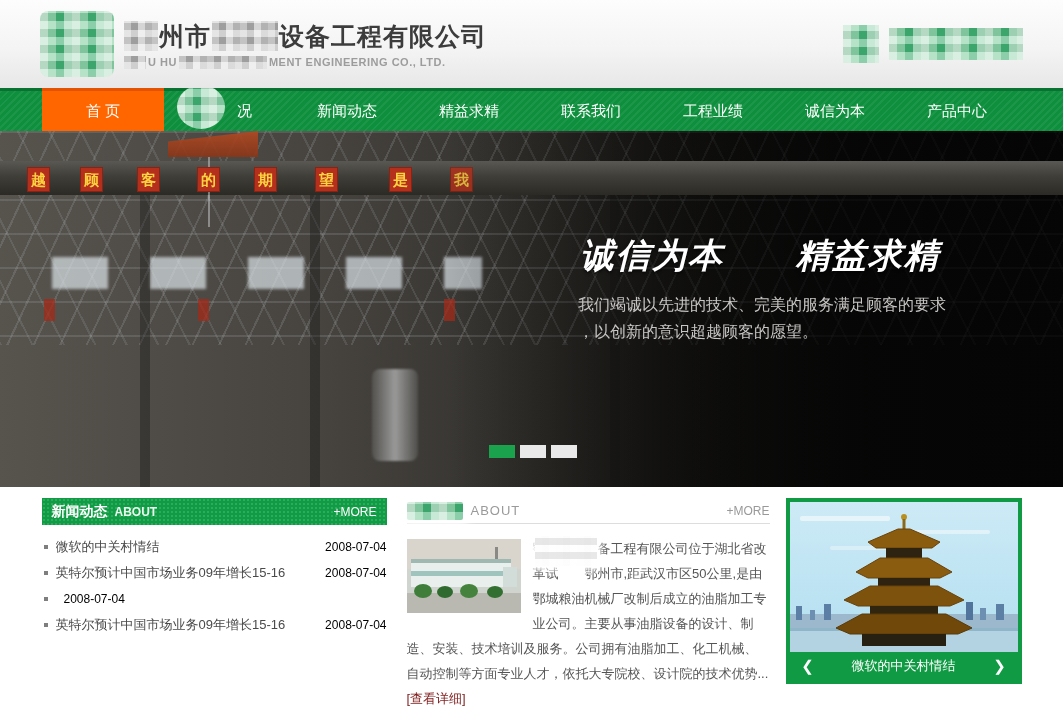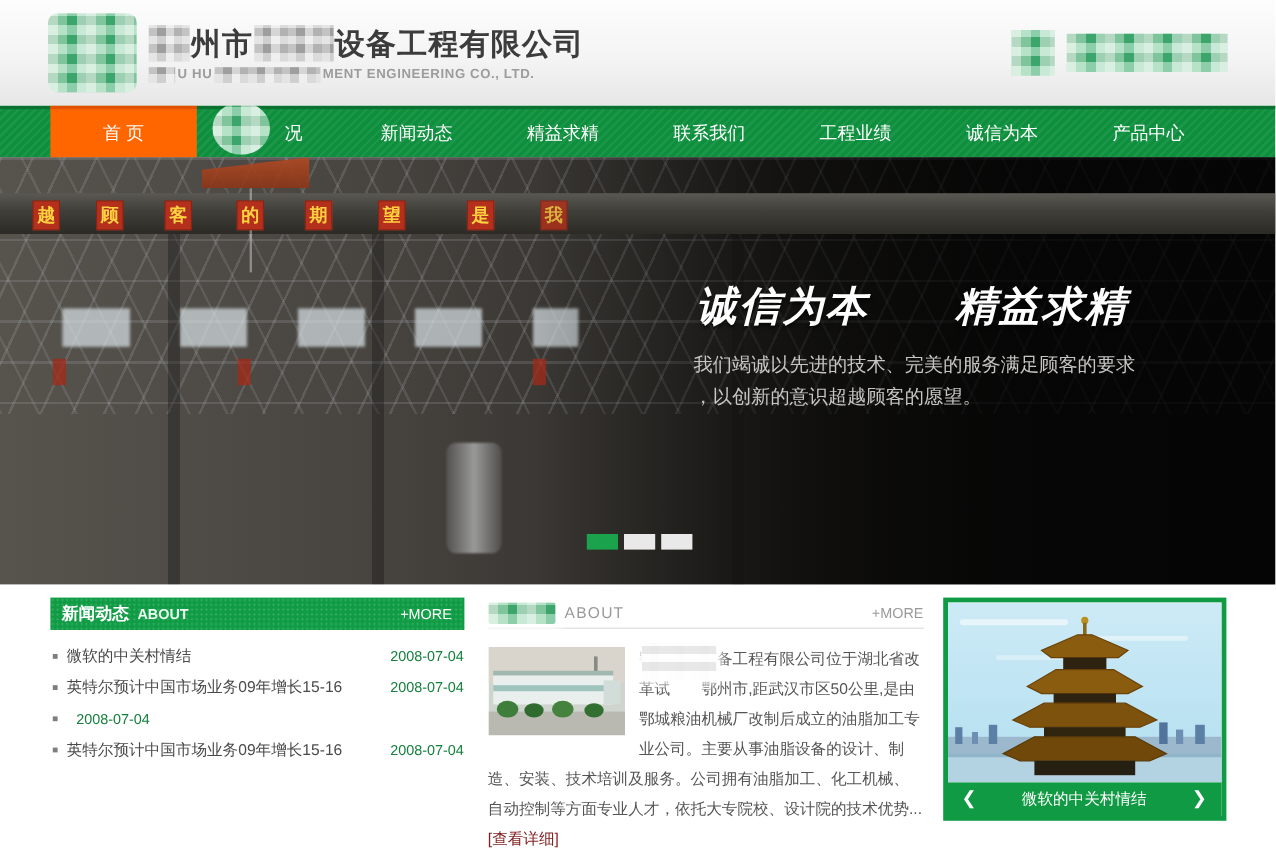--- a/index.html
+++ b/index.html
@@ -84,21 +84,21 @@
   .news-col { width:345px; margin-right:20px; }
   .news-head { height:27px; background:#0f9c44; display:flex; align-items:center; padding:0 10px;
       background-image:radial-gradient(rgba(255,255,255,.14) 1px, rgba(0,0,0,0) 1px); background-size:4px 4px; }
   .news-title-cn { color:#fff; font-size:14px; font-weight:bold; }
   .news-title-en { color:#eafbef; font-size:12px; margin-left:7px; font-weight:bold; }
   .news-more { margin-left:auto; color:#fff; font-size:12px; text-decoration:none; }
   .news-list { list-style:none; margin:9px 0 0; padding:0; }
   .news-row { display:flex; align-items:center; height:26px; }
   .bullet { width:4px; height:4px; background:#7e7e7e; margin:0 8px 0 2px; flex:none; }
   .news-link { font-size:13px; color:#4a4a4a; text-decoration:none; flex:1; white-space:nowrap; overflow:hidden; }
-  .news-date { font-size:12px; color:#15803d; margin-left:8px; }
+  .news-date { font-size:12px; color:#000000; margin-left:8px; }
 
   .about-col { width:363px; margin-right:16px; }
   .about-head { height:26px; display:flex; align-items:center; border-bottom:1px solid #ddd; }
   .about-mosaic { width:56px; height:18px; border-radius:2px; box-shadow:0 0 10px 6px rgba(255,255,255,.95); }
   .about-title { color:#9a9a9a; font-size:13px; margin-left:8px; letter-spacing:1px; }
   .about-more { margin-left:auto; color:#999; font-size:12px; text-decoration:none; }
   .about-body { position:relative; margin-top:12px; font-size:13px; line-height:25px; color:#555; }
   .about-thumb { float:left; width:114px; height:74px; margin:3px 12px 2px 0; overflow:hidden; }
   .detail-link { color:#7f1d1d; text-decoration:none; }
   .about-censor { position:absolute; left:128px; top:0; width:62px; height:30px; border-radius:2px; }

